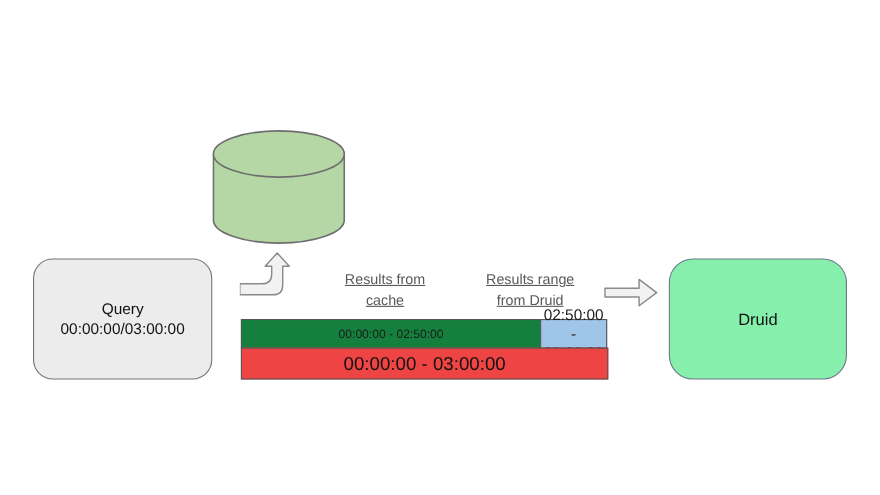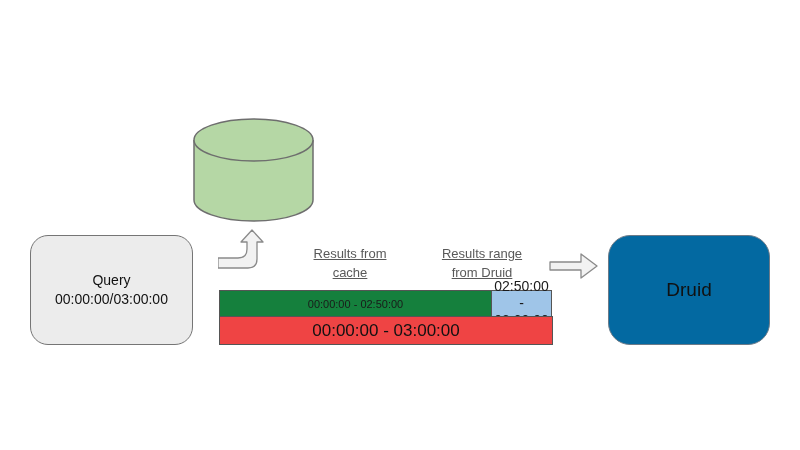--- a/index.html
+++ b/index.html
@@ -10,23 +10,23 @@
   
   .query-box{
     position:absolute;left:30px;top:235px;width:163px;height:110px;
     background:#ececec;border:1px solid #757575;border-radius:18px;
     display:flex;flex-direction:column;align-items:center;justify-content:center;
     box-sizing:border-box;color:#111;font-size:14px;line-height:1.35;
   }
   
   .druid-box{
     position:absolute;left:608px;top:235px;width:162px;height:110px;
-    background:#0369a1;border:1px solid #6b7a88;border-radius:22px;
+    background:#86efac;border:1px solid #6b7a88;border-radius:22px;
     display:flex;align-items:center;justify-content:center;
-    box-sizing:border-box;color:#111;font-size:19px;
+    box-sizing:border-box;color:#111;font-size:15px;
   }
   
   .cylinder{position:absolute;left:193px;top:118px;width:121px;height:104px;}
   
   .elbow-arrow{position:absolute;left:218px;top:229px;width:48px;height:40px;}
   
   .right-arrow{position:absolute;left:549px;top:252px;width:50px;height:28px;}
   
   .flabel{
     position:absolute;color:#595959;font-size:13px;line-height:1.45;

